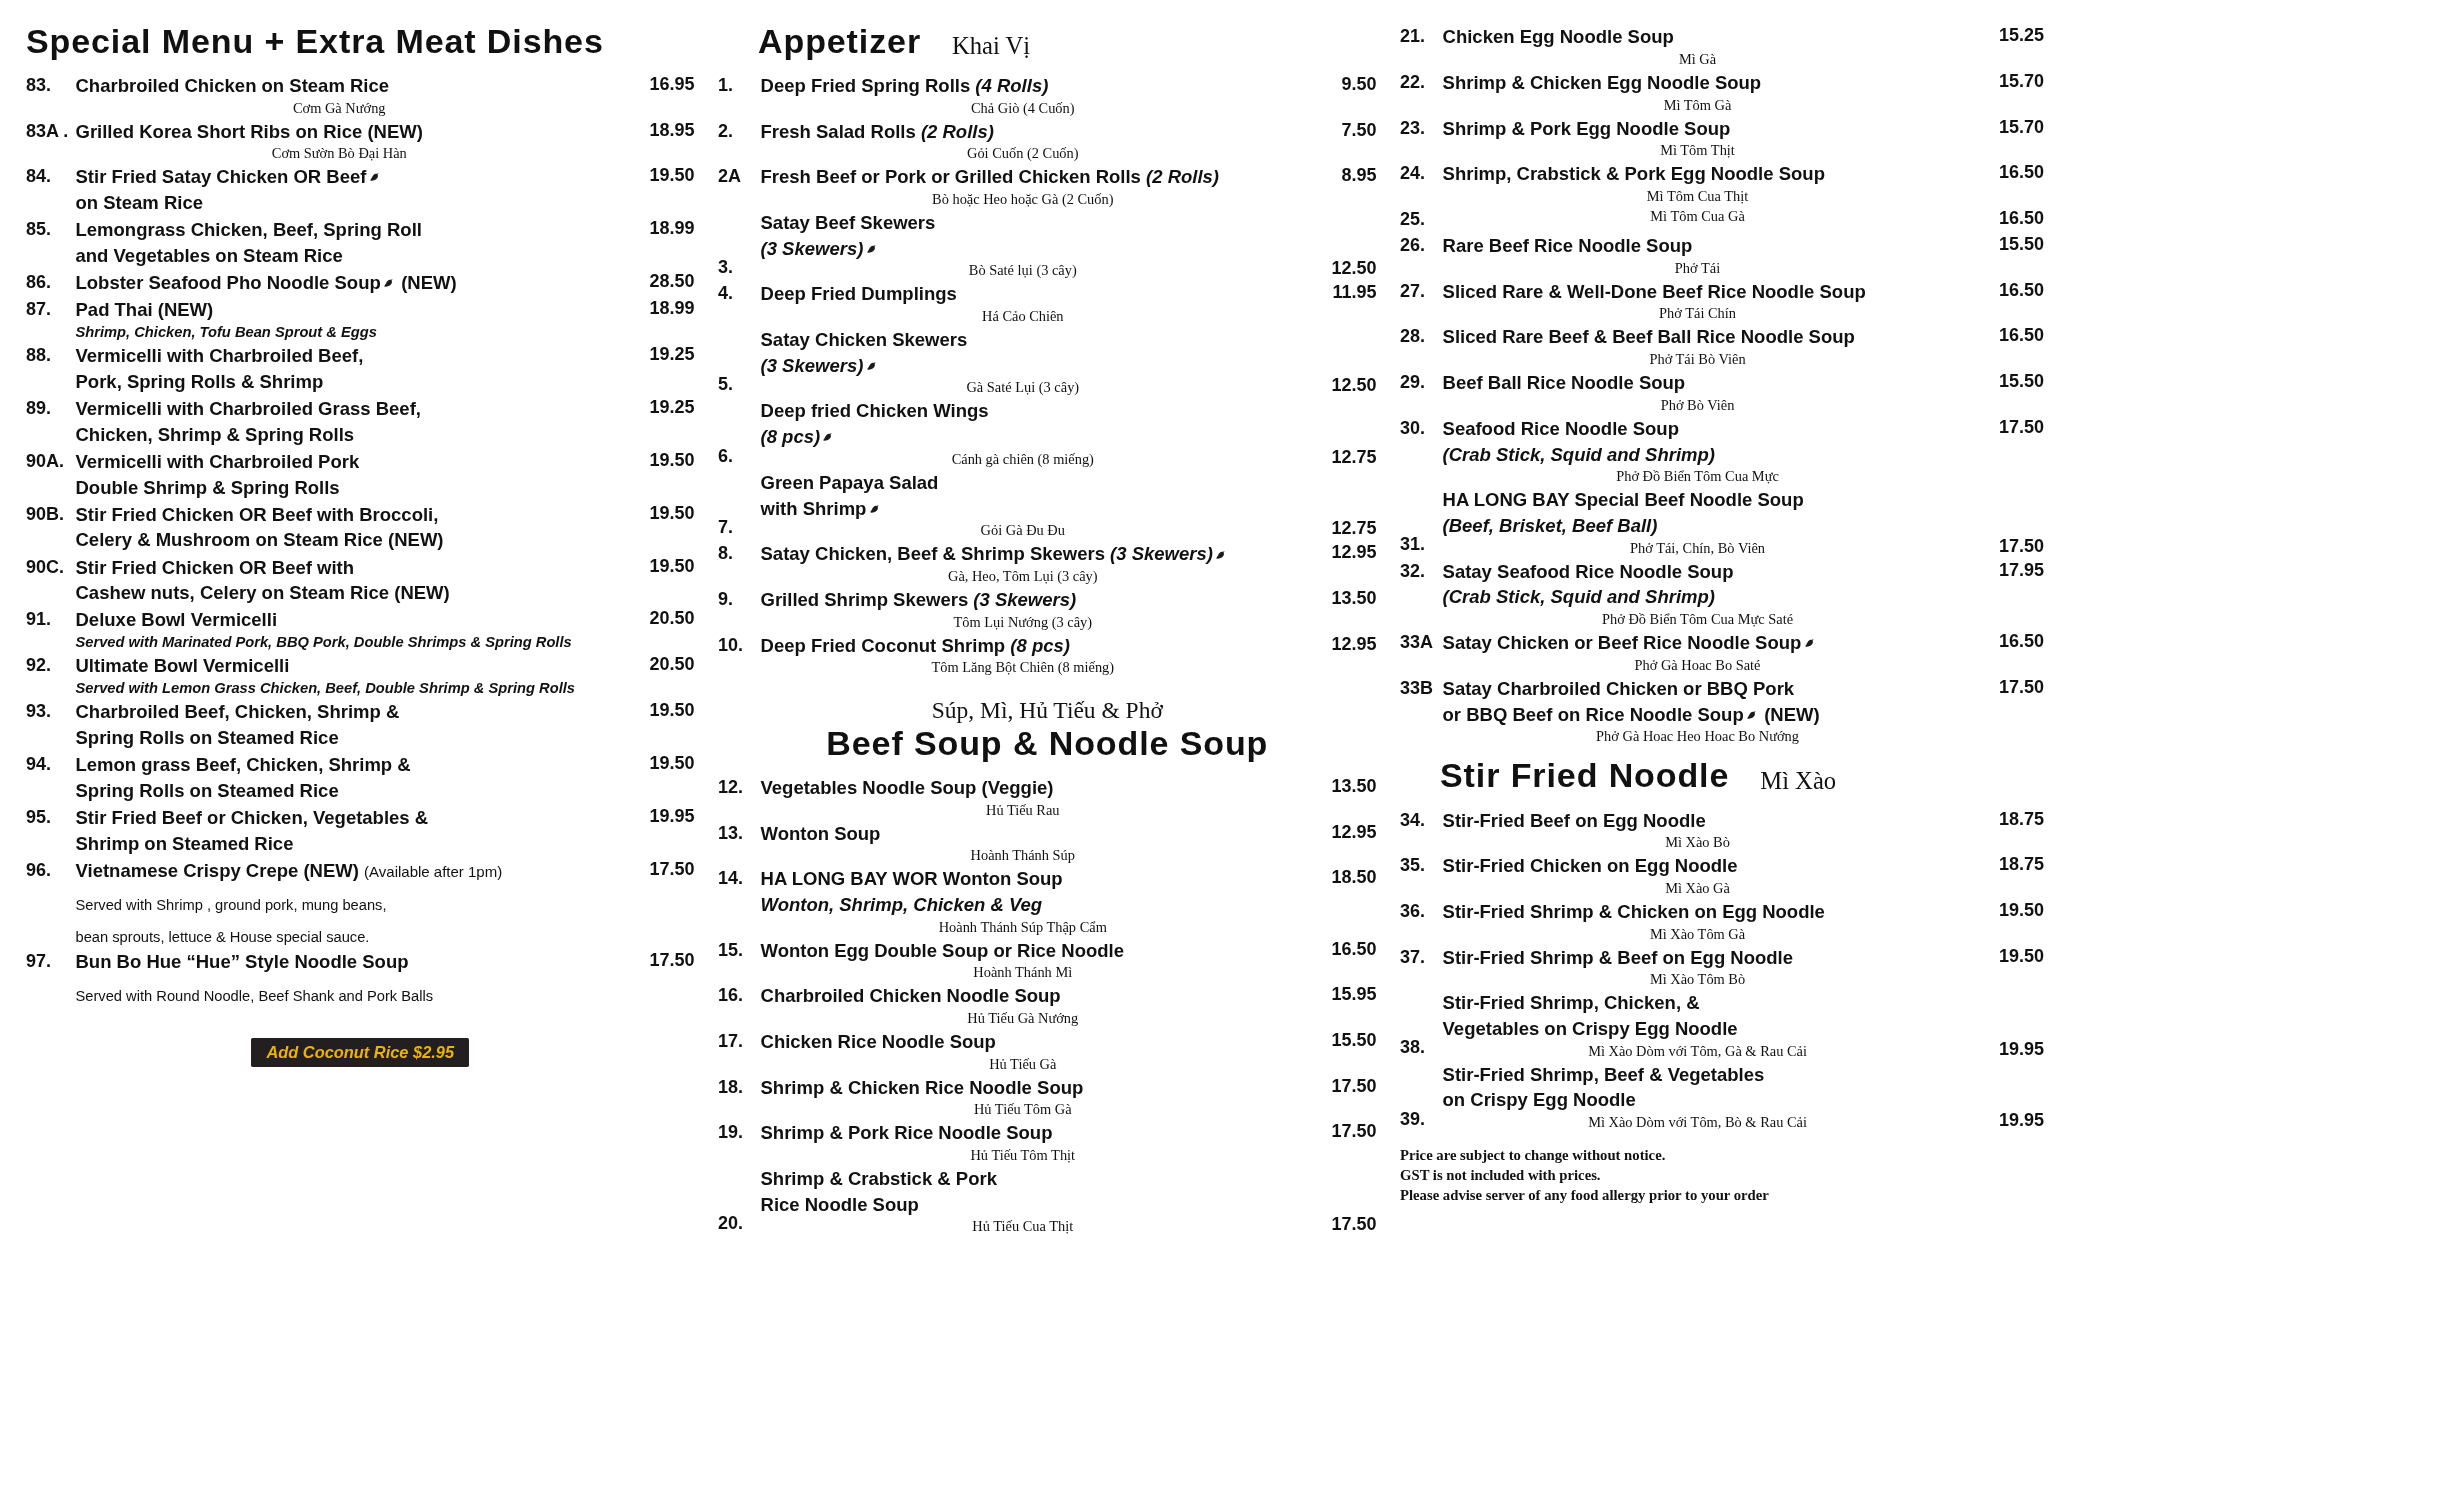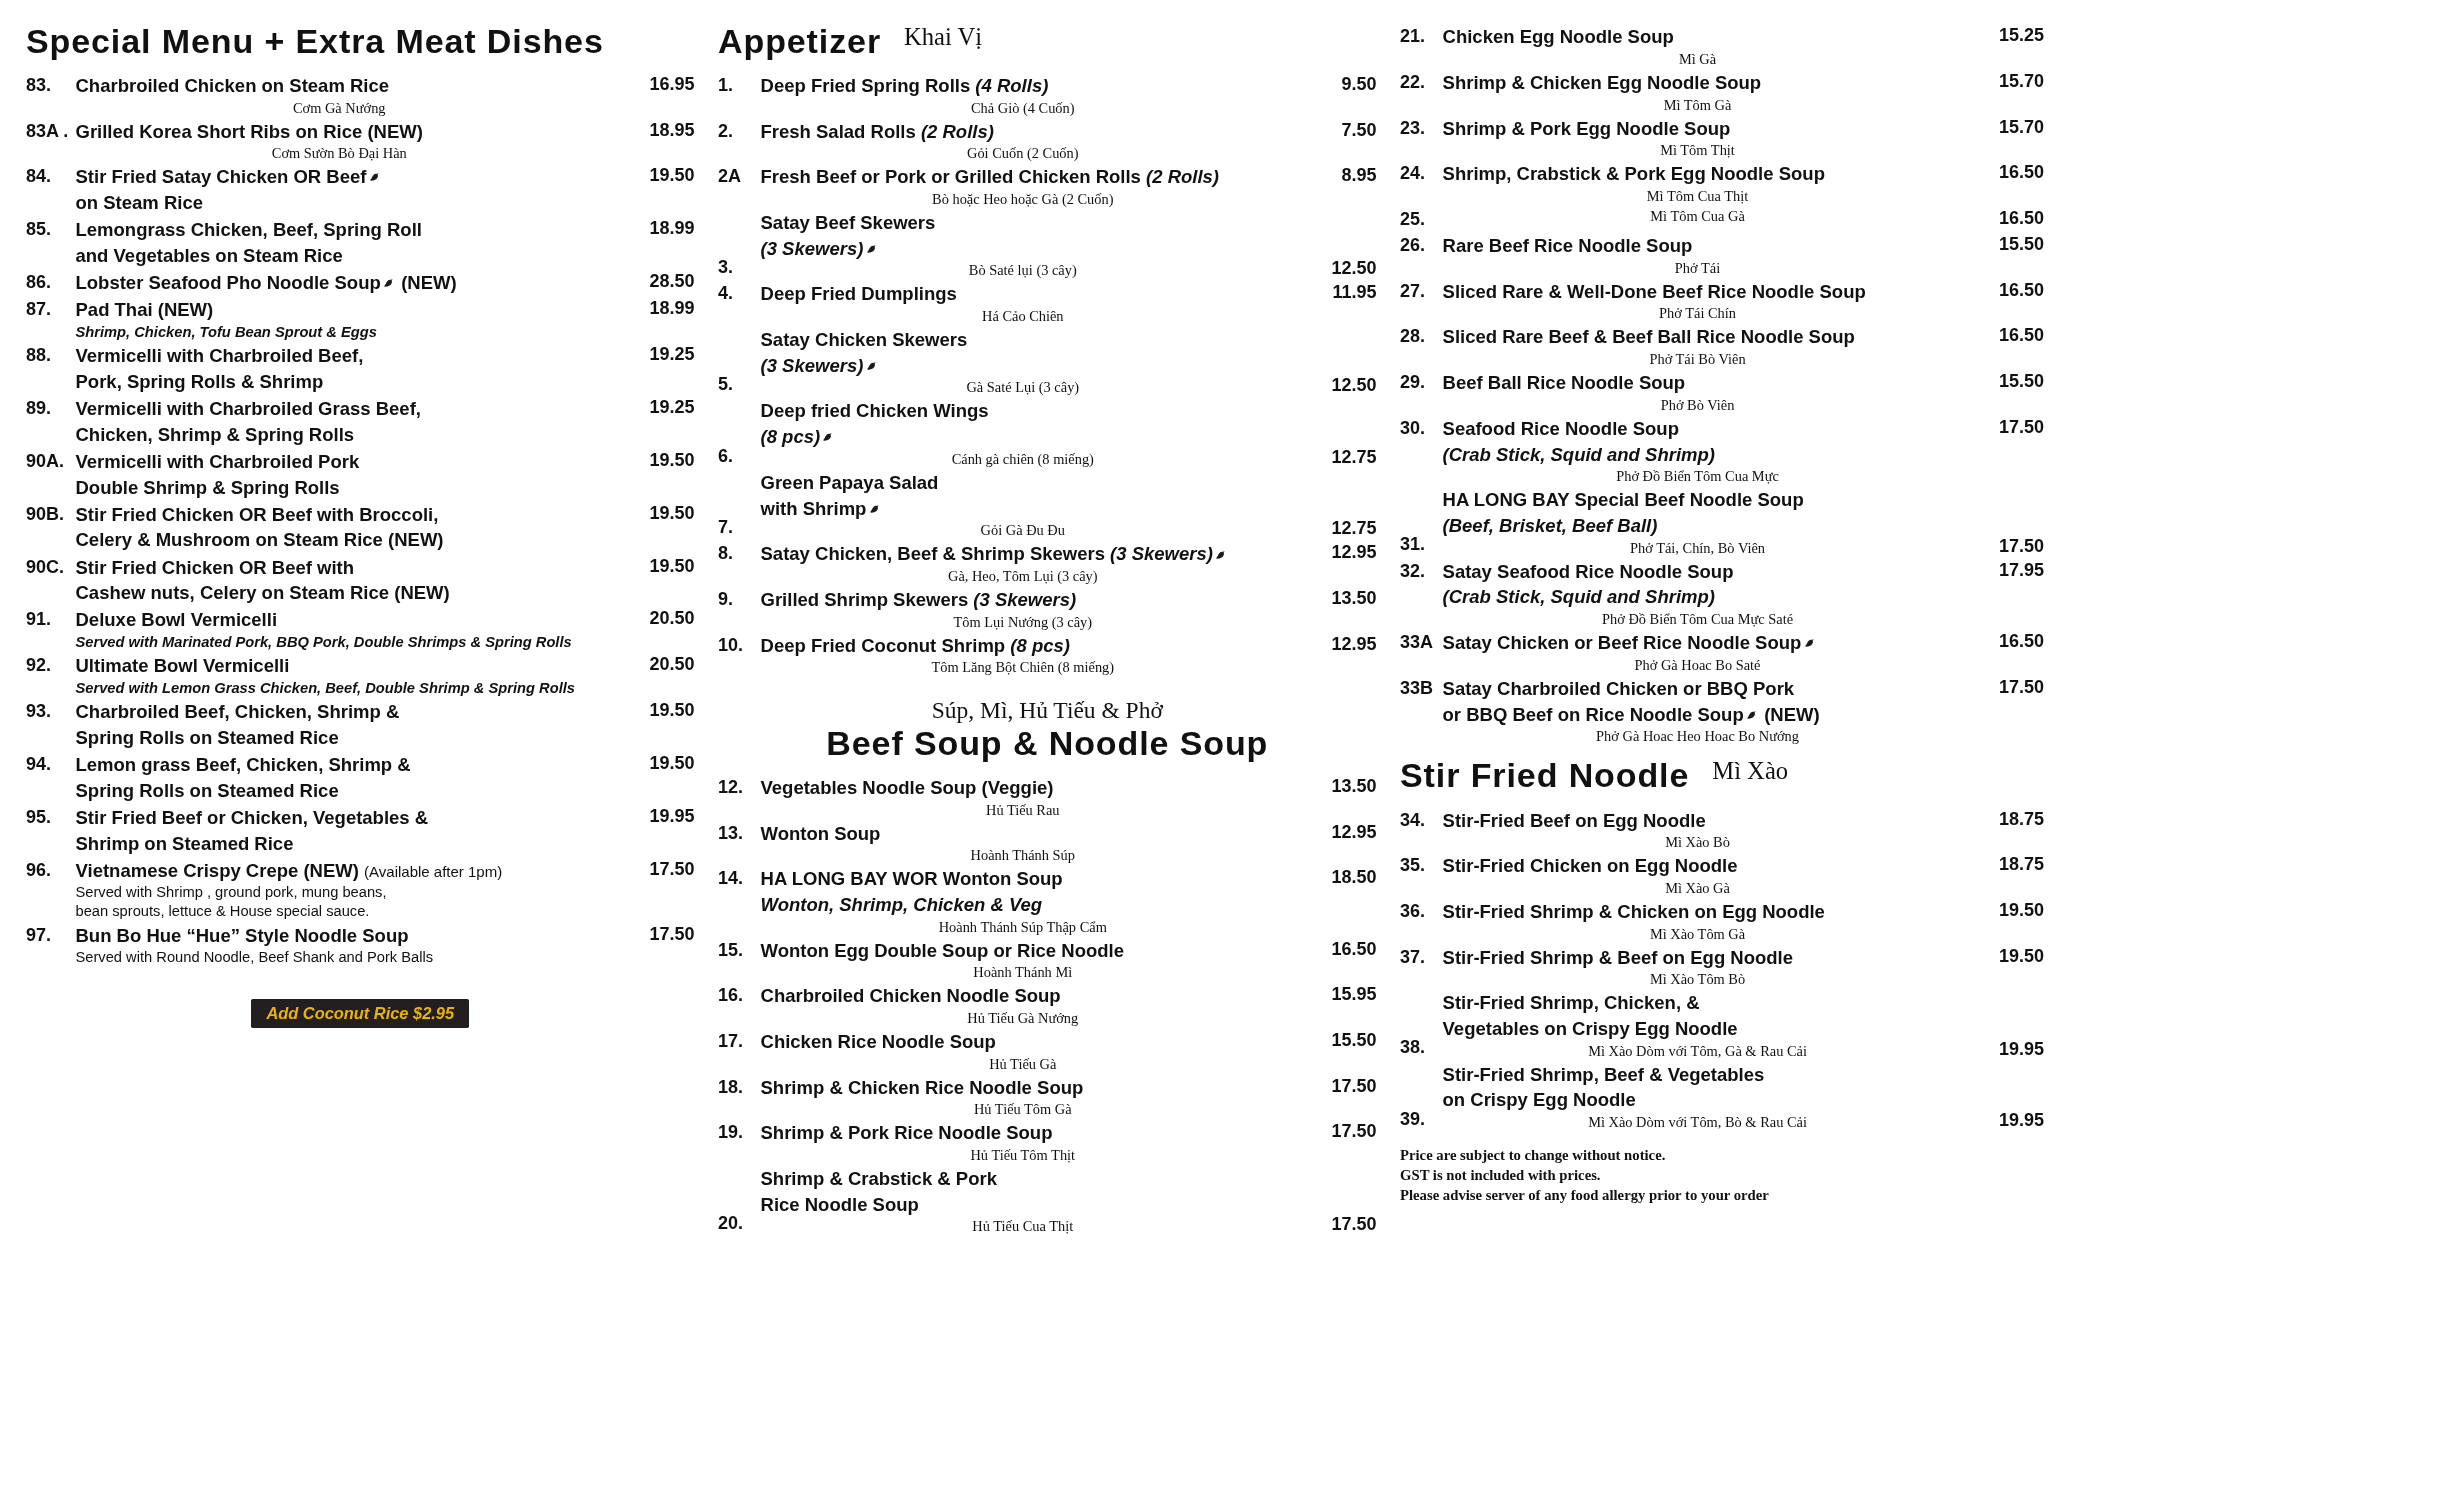--- a/index.html
+++ b/index.html
@@ -28,22 +28,23 @@
   
   .sec-head {
     font-weight: bold;
     letter-spacing: 0.9px;
     font-size: 34px;
     margin: 0 0 13px 0;
     line-height: 1.05;
   }
   .sec-head.sub {
     display: flex;
-    align-items: flex-start;
-    gap: 23px;
+    align-items: flex-end;
+    gap: 31px;
+    margin-left: 40px;
   }
   .sec-head .viet {
     font-family: "Liberation Serif", serif;
     font-weight: normal;
     font-size: 24.6px;
     letter-spacing: 0px;
   }
   .sec-head-center {
     text-align: center;
   }
@@ -88,21 +89,21 @@
   .desc-ital {
     font-style: italic;
     font-weight: bold;
     font-size: 14.7px;
     line-height: 1.25;
     margin-top: 0.6px;
   }
   .desc-plain {
     font-size: 14.7px;
     line-height: 1.28;
-    margin-top: 0;
+    margin-top: 13px;
   }
   .price {
     font-weight: bold;
     font-size: 18px;
     text-align: right;
     padding-top: 1.8px;
     white-space: nowrap;
   }
   .item.pricelow { align-items: end; }
   .spice {

